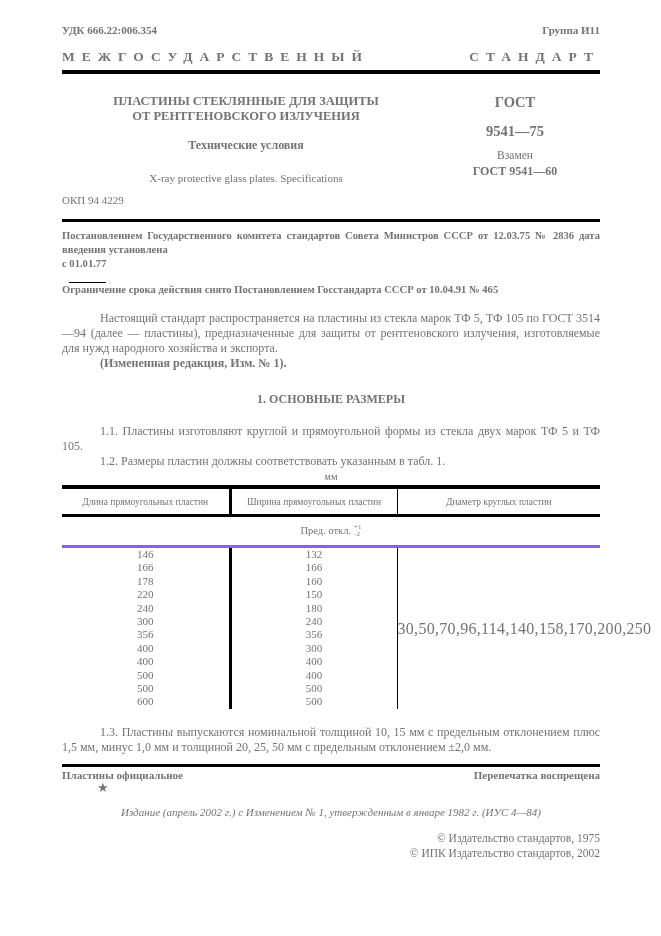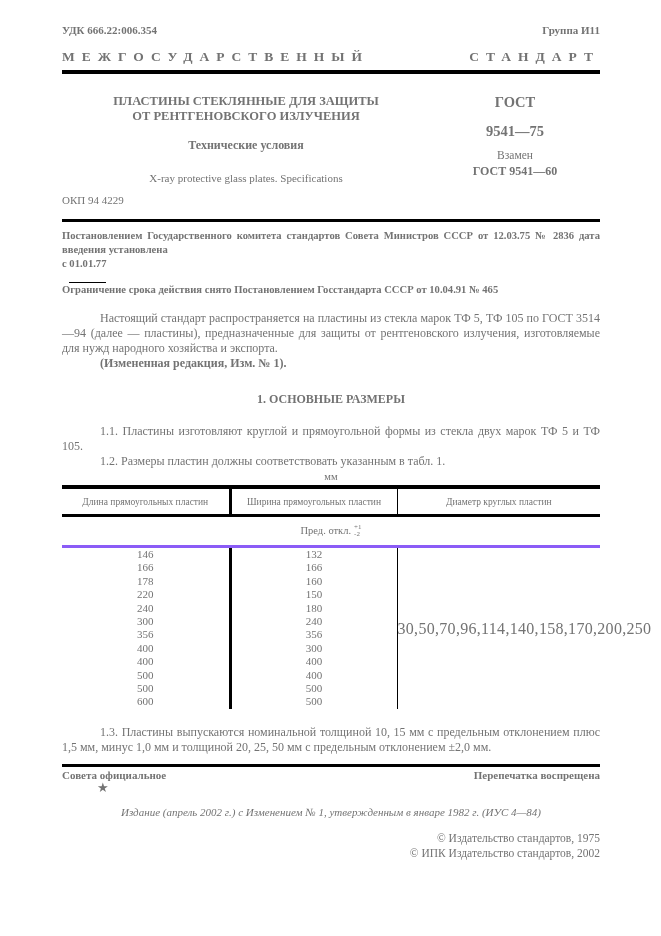--- a/index.html
+++ b/index.html
@@ -207,21 +207,21 @@
             <td class="c1">600</td>
             <td class="c2">500</td>
           </tr>
         </tbody>
     </table>
 
     <div class="para p13">1.3. Пластины выпускаются номинальной толщиной 10, 15 мм с предельным отклонением плюс 1,5 мм, минус 1,0 мм и толщиной 20, 25, 50 мм с предельным отклонением ±2,0 мм.</div>
 
     <div class="footer-rule"></div>
     <div class="footer-line">
-      <span>Совета официальное</span>
+      <span>Пластины официальное</span>
       <span>Перепечатка воспрещена</span>
     </div>
     <div class="footer-star">★</div>
 
     <div class="edition-note">Издание (апрель 2002 г.) с Изменением № 1, утвержденным в январе 1982 г. (ИУС 4—84)</div>
 
     <div class="copyrights">
       <div>© Издательство стандартов, 1975</div>
       <div>© ИПК Издательство стандартов, 2002</div>
     </div>

